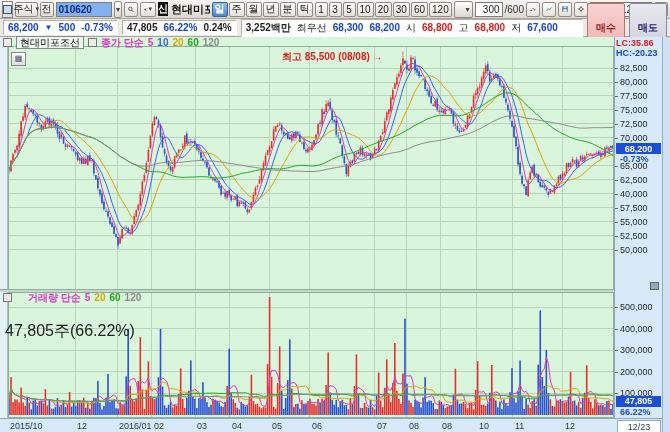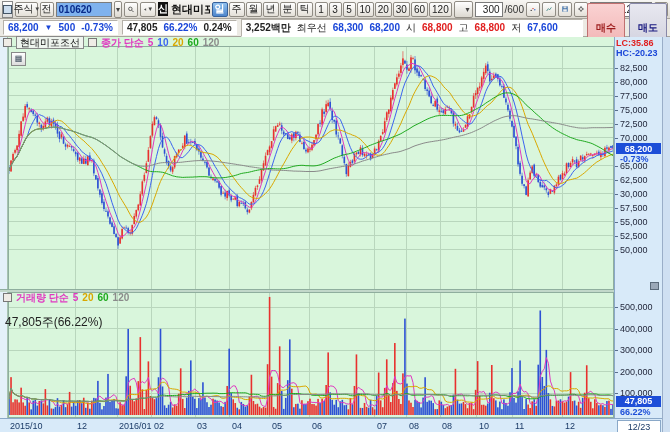--- a/index.html
+++ b/index.html
@@ -58,21 +58,21 @@
   .dend{position:absolute;top:1px;left:617px;width:42px;height:11px;background:#fff;border:1px solid #8aa8c8;
     font-size:9px;color:#1b3a66;display:flex;align-items:center;justify-content:center;}
   .tag{position:absolute;left:1px;width:45px;height:11px;background:#1d4ed8;color:#fff;font-size:9px;font-weight:bold;
     display:flex;align-items:center;justify-content:center;}
   .tag-pct{position:absolute;left:5px;font-size:9px;color:#1d4ed8;font-weight:bold;}
   .lchc{position:absolute;left:616px;top:1px;font-size:9px;line-height:10px;font-weight:bold;white-space:nowrap;}
   .legend{position:absolute;display:flex;align-items:center;gap:4px;font-size:10px;color:#222;height:11px;}
   .chk{width:7px;height:7px;border:1px solid #777;background:#efece6;display:inline-block;}
   .name-box{border:1px solid #888;background:#eef4ee;padding:0 3px;font-size:10px;color:#111;height:11px;line-height:11px;}
   .leg-item{font-weight:bold;}
-  .vol-cur{position:absolute;left:5px;top:277px;font-size:12px;color:#222;}
+  .vol-cur{position:absolute;left:5px;top:284px;font-size:16px;color:#222;}
   .ann{position:absolute;font-size:10px;white-space:nowrap;font-weight:bold;}
   .grid-btn{position:absolute;left:11px;top:15px;width:13px;height:12px;background:linear-gradient(#fff,#ddd);
     border:1px solid #888;font-size:8px;line-height:11px;text-align:center;color:#345;}
   .mini-handle{position:absolute;width:7px;height:6px;background:#9aa8b8;border:1px solid #5a6a7a;}
 </style>
 </head>
 <body>
 
 <div class="app">
 
@@ -1159,21 +1159,21 @@
     <div class="pane-divider"></div>
     <div class="right-axis" id="right-axis">
         <div class="alabel" style="top: 31.0037px;">82,500</div>
         <div class="alabel" style="top: 45.0009px;">80,000</div>
         <div class="alabel" style="top: 58.9982px;">77,500</div>
         <div class="alabel" style="top: 72.9954px;">75,000</div>
         <div class="alabel" style="top: 86.9927px;">72,500</div>
         <div class="alabel" style="top: 100.99px;">70,000</div>
         <div class="alabel" style="top: 128.984px; text-align: center;">65,000</div>
         <div class="alabel" style="top: 142.982px;">62,500</div>
-        <div class="alabel" style="top: 156.979px;">30,000</div>
+        <div class="alabel" style="top: 156.979px;">40,000</div>
         <div class="alabel" style="top: 170.976px;">57,500</div>
         <div class="alabel" style="top: 184.973px;">55,000</div>
         <div class="alabel" style="top: 198.971px;">52,500</div>
         <div class="alabel" style="top: 212.968px;">50,000</div>
         <div class="alabel" style="top: 270.483px;">500,000</div>
         <div class="alabel" style="top: 291.986px;">400,000</div>
         <div class="alabel" style="top: 313.49px;">300,000</div>
         <div class="alabel" style="top: 334.993px;">200,000</div>
         <div class="alabel" style="top: 356.497px;">100,000</div>
         <div class="tag" style="top: 106.068px;">68,200</div>
@@ -1206,30 +1206,31 @@
         <span class="chk"></span>
         <span class="leg-item" style="color: rgb(224, 56, 192);">종가 단순</span>
         <span class="leg-item" style="color: rgb(224, 56, 192);">5</span>
         <span class="leg-item" style="color: rgb(60, 100, 240);">10</span>
         <span class="leg-item" style="color: rgb(217, 168, 0);">20</span>
         <span class="leg-item" style="color: rgb(31, 170, 31);">60</span>
         <span class="leg-item" style="color: rgb(138, 138, 138);">120</span>
       </div>
     <div class="legend" style="left:3px;top:255px" id="vol-legend">
         <span class="chk"></span>
-        <span class="leg-item" style="color: rgb(224, 56, 192);">거래량 단순</span>
+        <span class="leg-item" style="color: rgb(224, 56, 192); margin-left: 12px;">거래량 단순</span>
         <span class="leg-item" style="color: rgb(224, 56, 192);">5</span>
         <span class="leg-item" style="color: rgb(217, 168, 0);">20</span>
         <span class="leg-item" style="color: rgb(31, 170, 31);">60</span>
         <span class="leg-item" style="color: rgb(138, 138, 138);">120</span>
       </div>
     <div class="vol-cur">47,805주(66.22%)</div>
 
     <div class="grid-btn">▦</div>
     <div class="mini-handle" style="left:650px;top:245px"></div>
 
     <div class="lchc">
       <div class="red">LC:35.86</div>
       <div class="blue">HC:-20.23</div>
     </div>
 
+    <div class="ann red" style="left:282px;top:13px">최고 85,500 (08/08) →</div>
   </div>
 </div>
 
 </body></html>

